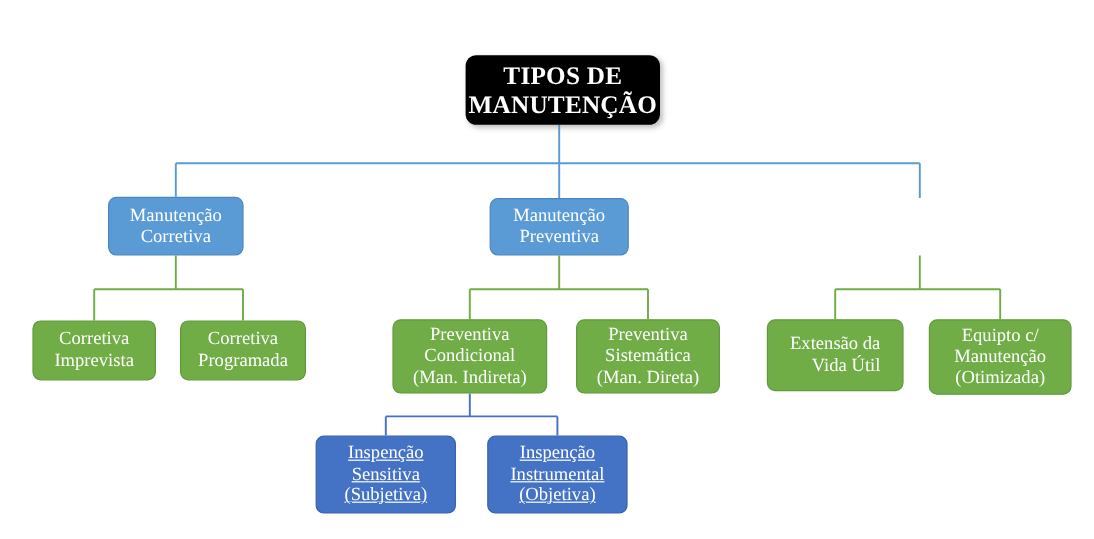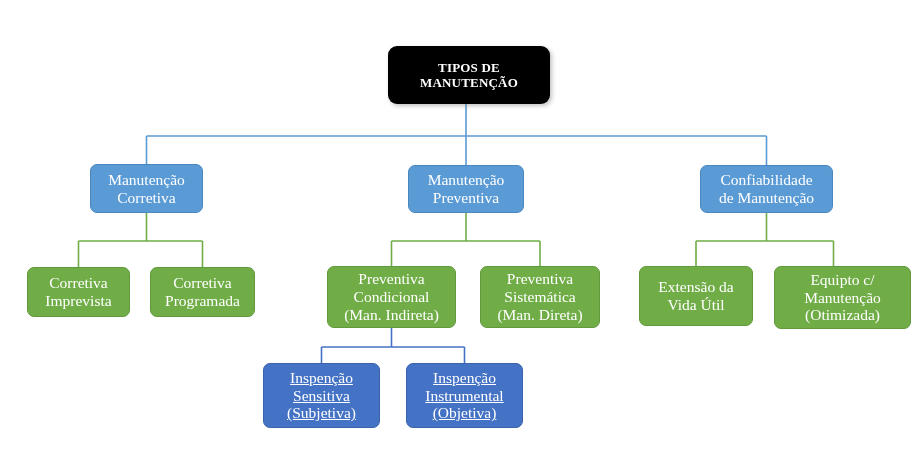--- a/index.html
+++ b/index.html
@@ -27,21 +27,21 @@
     text-align:center;
     color:var(--node_text,#fff);
     white-space:pre-line;
     font-size:15.5px;line-height:1.16;
     border-radius:7px;
     box-sizing:border-box;
   }
   .lv-black{
     background:var(--root_bg,#000);
     font-weight:bold;
-    font-size:13px;
+    font-size:21px;
     border-radius:9px;
     box-shadow:2px 2px 4px rgba(120,120,120,.45);
     letter-spacing:.2px;
     text-align:center;
   }
   .lv-blue{
     background:var(--blue,#5B9BD5);
     border:1px solid var(--blue_border,#4A87BE);
   }
   .lv-green{
@@ -55,22 +55,22 @@
   }
   
   #root            {left:388px;top:46px; width:162px;height:58px;}
   #n-corretiva     {left:90px; top:164px;width:113px;height:49px;}
   #n-preventiva    {left:408px;top:165px;width:116px;height:48px;}
   #n-confiabilidade{left:700px;top:165px;width:133px;height:48px;}
   #n-corr-imprevista{left:27px; top:267px;width:103px;height:50px;}
   #n-corr-programada{left:150px;top:267px;width:105px;height:50px;}
   #n-prev-condicional{left:327px;top:266px;width:129px;height:62px;}
   #n-prev-sistematica{left:480px;top:266px;width:120px;height:62px;}
-  #n-extensao      {left:639px;top:266px;width:114px;height:60px;}
-  #n-equipto       {left:774px;top:266px;width:137px;height:63px;}
+  #n-extensao      {left:639px;top:266px;width:114px;height:60px;text-align:right;}
+  #n-equipto       {left:774px;top:266px;width:119px;height:63px;}
   #n-insp-sensitiva{left:263px;top:363px;width:117px;height:65px;}
   #n-insp-instrumental{left:406px;top:363px;width:117px;height:65px;}
 </style>
 </head>
 <body>
 
 <div class="canvas">
 
   <svg class="edges" viewBox="0 0 912 449" xmlns="http://www.w3.org/2000/svg">
 
@@ -87,22 +87,20 @@
 
   <div id="root" class="node lv-black">TIPOS DE
 MANUTENÇÃO</div>
 
   <div id="n-corretiva" class="node lv-blue">Manutenção
 Corretiva</div>
 
   <div id="n-preventiva" class="node lv-blue">Manutenção
 Preventiva</div>
 
-  <div id="n-confiabilidade" class="node lv-blue">Confiabilidade
-de Manutenção</div>
 
   <div id="n-corr-imprevista" class="node lv-green">Corretiva
 Imprevista</div>
 
   <div id="n-corr-programada" class="node lv-green">Corretiva
 Programada</div>
 
   <div id="n-prev-condicional" class="node lv-green">Preventiva
 Condicional
 (Man. Indireta)</div>

